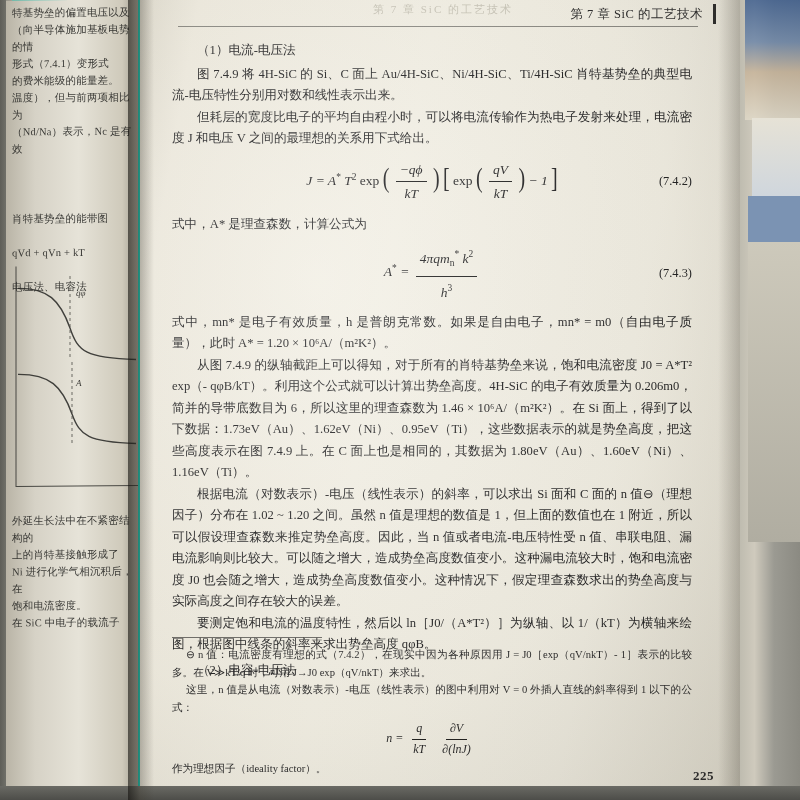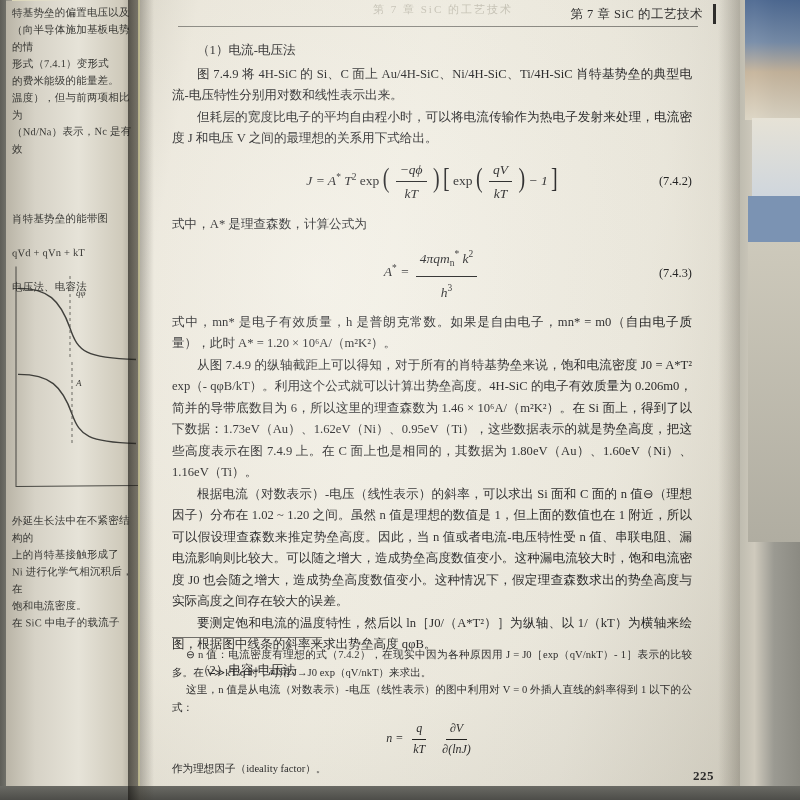--- a/index.html
+++ b/index.html
@@ -7,21 +7,21 @@
     padding: 0;
     width: 800px;
     height: 800px;
     overflow: hidden;
     background: #6f706c;
   }
   .page-photo {
     position: relative;
     width: 800px;
     height: 800px;
-    background: #fef9c3;
+    background: #14b8a6;
     font-family: "Liberation Serif", serif;
   }
 
   
   .bg-right-strip {
     position: absolute;
     top: 0; left: 735px; width: 65px; height: 800px;
     background: linear-gradient(90deg,#b9b7ab 0%, #cfcabd 30%, #9b9a92 60%, #8b8a82 100%);
   }
   .bg-right-colorblock {

